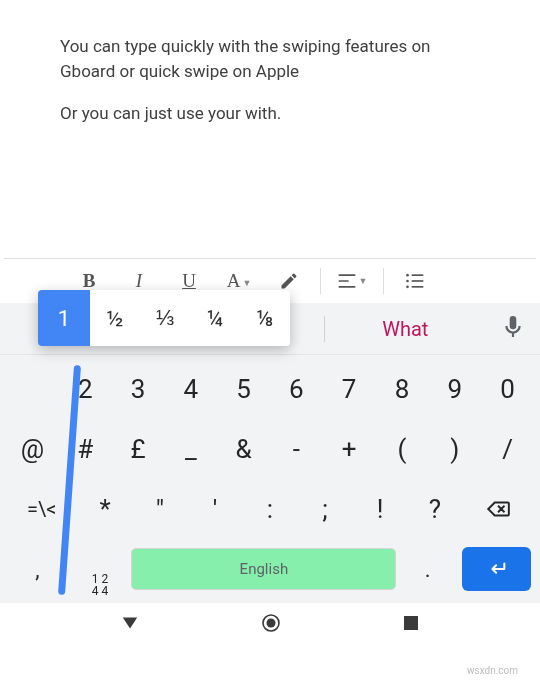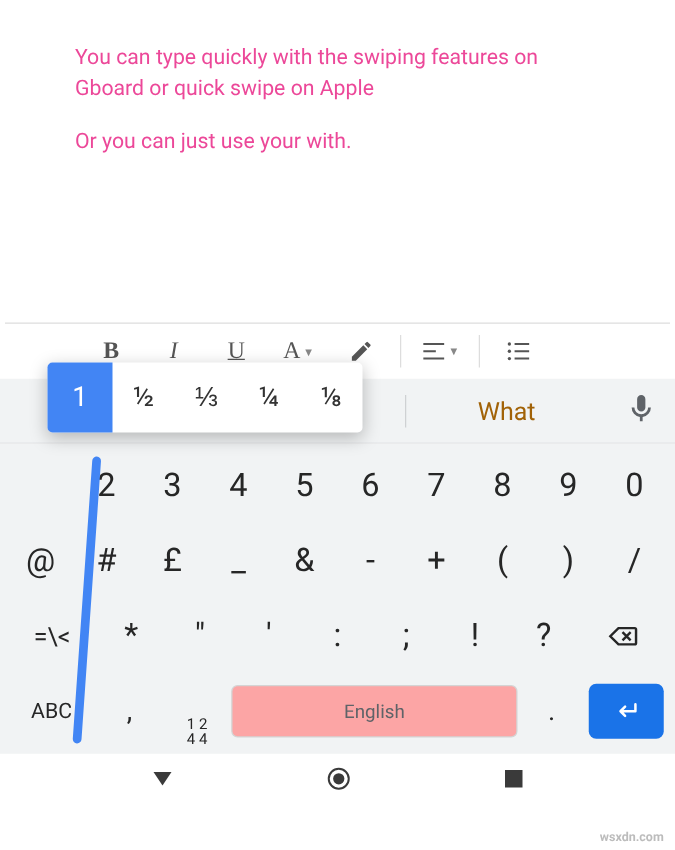--- a/index.html
+++ b/index.html
@@ -1,19 +1,19 @@
 <!DOCTYPE html>
 <html><head>
 <meta charset="utf-8">
 <style>
   * { box-sizing: border-box; margin: 0; padding: 0; }
   html, body { width: 540px; height: 680px; font-family: Roboto, Arial, sans-serif; background: #fff; overflow: hidden; }
   
   .doc-area { padding: 34px 60px 0 60px; height: 258px; }
-  .doc-text { font-size: 17px; line-height: 1.45; color: #ec4899; }
+  .doc-text { font-size: 17px; line-height: 1.45; color: #404040; }
   .para { margin-bottom: 18px; }
   
   .toolbar-divider { height: 1px; background: #ddd; margin: 0 4px; }
   
   .format-bar { display: flex; align-items: center; height: 44px; padding: 0 10px 0 64px; }
   .fb-item { width: 50px; text-align: center; font-size: 19px; color: #555; font-family: "Times New Roman", serif; }
   .fb-bold { font-weight: bold; }
   .fb-italic { font-style: italic; }
   .fb-underline { text-decoration: underline; }
   .fb-icon { display: inline-flex; justify-content: center; align-items: center; }
@@ -26,41 +26,41 @@
     display: flex; align-items: center; z-index: 10;
   }
   .popup-primary {
     width: 52px; height: 56px; background: #4285f4; color: #fff;
     display: flex; align-items: center; justify-content: center;
     font-size: 22px; border-radius: 4px 0 0 4px;
   }
   .popup-frac { width: 50px; text-align: center; font-size: 22px; color: #333; }
   
   .suggest-bar { display: flex; align-items: center; height: 52px; background: #f1f3f4; border-bottom: 1px solid #e2e4e6; }
-  .sug-cell { flex: 1; text-align: center; font-size: 20px; color: #a16207; }
+  .sug-cell { flex: 1; text-align: center; font-size: 20px; color: #be185d; }
   .sug-sep { width: 1px; height: 26px; background: #cfd1d3; }
   .mic { width: 54px; text-align: center; }
   
   .kbd { background: #f1f3f4; padding: 6px 6px 2px 6px; position: relative; }
   .swipe-trace { position: absolute; left: 66px; top: 10px; width: 7px; height: 230px; background: #4285f4; border-radius: 4px; transform: rotate(4deg); z-index: 5; pointer-events: none; }
   .krow { display: flex; height: 56px; margin-bottom: 4px; }
   .key { flex: 1; display: flex; align-items: center; justify-content: center; font-size: 26px; color: #262626; }
   .row1 .key:first-child { visibility: hidden; } 
   .key-small { font-size: 22px; }
   .key-letters { font-size: 17px; }
   .key-sym { font-size: 20px; }
   .key-num12 { font-size: 12px; line-height: 1; text-align: center; align-items: flex-end; }
-  .spacebar { flex: 4.2; background: #fca5a5; border: 1px solid #d4d4d4; border-radius: 5px; font-size: 15px; color: #5f6368; height: 42px; align-self: center; }
+  .spacebar { flex: 4.2; background: #86efac; border: 1px solid #d4d4d4; border-radius: 5px; font-size: 15px; color: #5f6368; height: 42px; align-self: center; }
   .enter { flex: 1.1; background: #1a73e8; border-radius: 6px; height: 44px; align-self: center; color: #fff; margin: 0 3px; }
   .bksp svg { width: 26px; height: 26px; }
   
   .navbar { display: flex; height: 44px; align-items: center; justify-content: space-around; background: #fff; padding: 0 60px; }
   .nav-icon { color: #3a3a3a; }
   
-  .watermark { position: absolute; bottom: 4px; right: 9px; font-size: 10px; color: #bcbcbc; font-weight: bold; }
+  .watermark { position: absolute; bottom: 4px; right: 22px; font-size: 10px; color: #bcbcbc; }
 </style>
 </head>
 <body>
 
 <div class="doc-area">
   <div class="doc-text">
     <p class="para">You can type quickly with the swiping features on Gboard or quick swipe on Apple</p>
     <p class="para">Or you can just use your with.</p>
   </div>
 </div>
@@ -157,21 +157,20 @@
     <div class="key">!</div>
     <div class="key">?</div>
     <div class="key bksp" style="flex:1.3">
       <svg viewBox="0 0 24 24">
           <path fill="none" stroke="#262626" stroke-width="1.8" d="M21 6H9l-6 6 6 6h12a1 1 0 0 0 1-1V7a1 1 0 0 0-1-1zM12 9l6 6M18 9l-6 6"></path>
         </svg>
     </div>
   </div>
 
   <div class="krow">
-    <div class="key key-letters" style="flex:1.3">ABC</div>
     <div class="key key-small">,</div>
     <div class="key key-num12">
       <div><span>1 2</span><br><span>4 4</span></div>
     </div>
     <div class="key spacebar">English</div>
     <div class="key key-small">.</div>
     <div class="key enter">
       <svg width="22" height="22" viewBox="0 0 24 24">
           <path fill="none" stroke="#fff" stroke-width="2.2" stroke-linecap="round" stroke-linejoin="round" d="M20 6v6H7m0 0 4-4m-4 4 4 4"></path>
         </svg>

